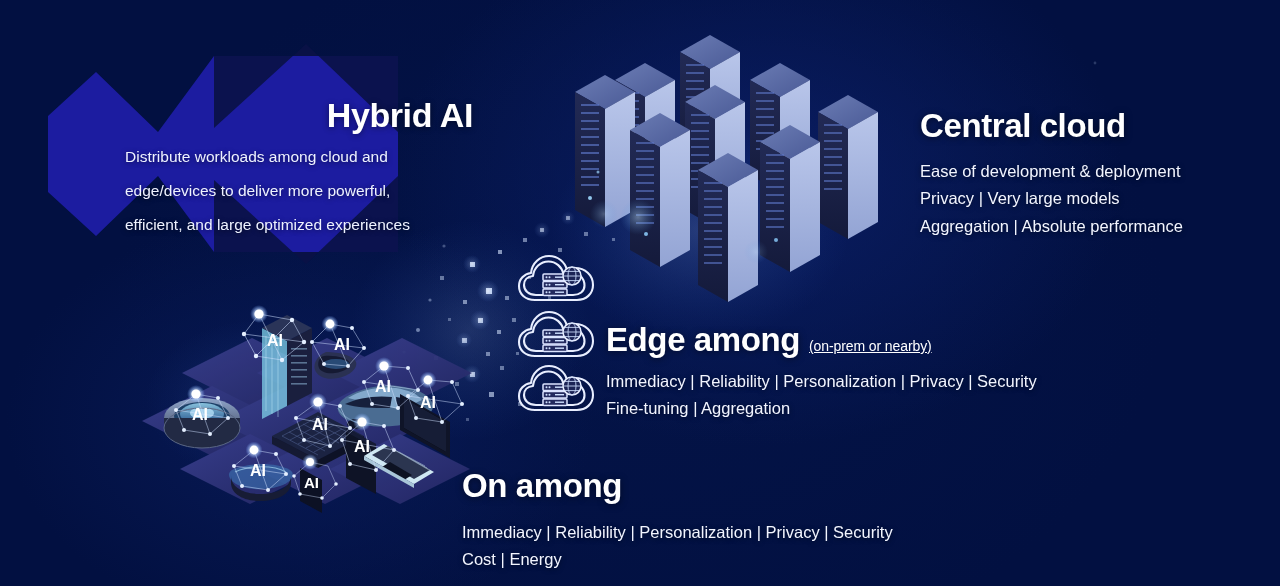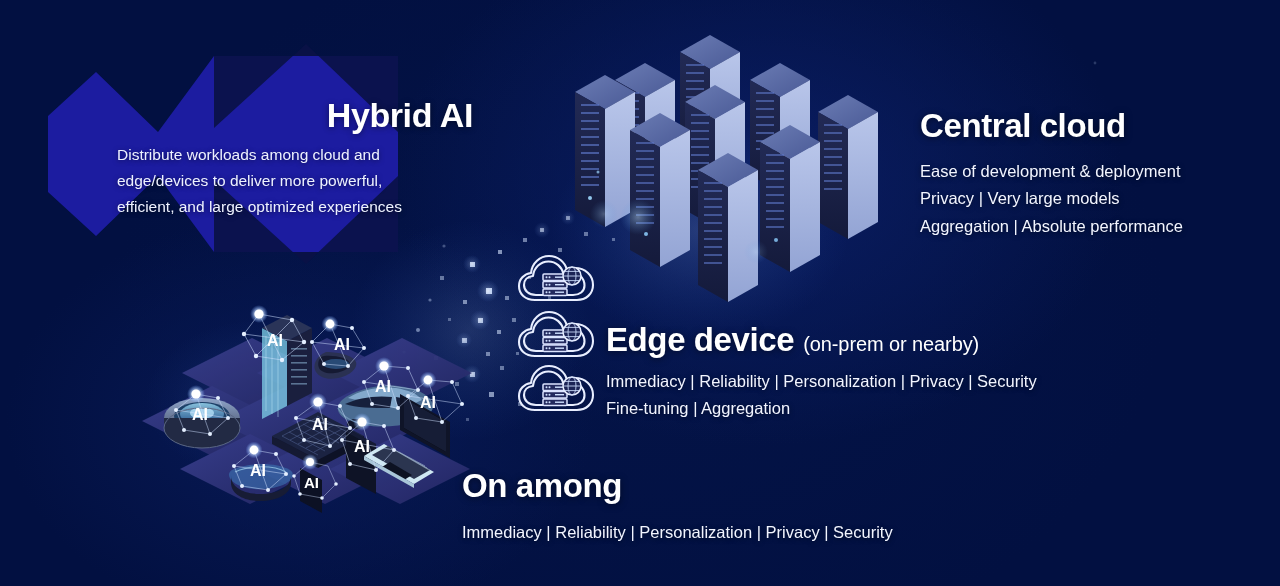--- a/index.html
+++ b/index.html
@@ -48,40 +48,41 @@
     letter-spacing: -0.4px;
     line-height: 1.05;
     margin: 0 0 10px 0;
     text-shadow: 0 1px 6px rgba(0,0,0,0.45);
     text-align: right;
   }
   .hybrid-desc {
     font-size: 15.5px;
     color: #eef2ff;
     line-height: 1.42;
-    margin: 4px;
+    margin: 12px;
     text-shadow: 0 1px 5px rgba(0,0,0,0.5);
   }
 
   
   .block { position: absolute; }
   .h-title {
     font-size: 33px;
     font-weight: 700;
     color: #ffffff;
     letter-spacing: -0.4px;
     margin: 0;
     line-height: 1.08;
     text-shadow: 0 1px 7px rgba(0,0,0,0.5);
   }
   .h-sub {
-    font-size: 20px;
+    font-size: 14px;
     font-weight: 400;
     color: #ffffff;
     letter-spacing: -0.1px;
+    text-decoration: underline;
   }
   .b-line {
     font-size: 16.5px;
     color: #f2f5ff;
     line-height: 1.68;
     white-space: nowrap;
     text-shadow: 0 1px 5px rgba(0,0,0,0.5);
   }
 
   #central-cloud-block { left: 920px; top: 100px; }
@@ -494,21 +495,21 @@
         <ellipse cx="57" cy="24" rx="4" ry="9"></ellipse>
         <path d="M48 24 H66"></path>
         <path d="M49.6 19.4 H64.4"></path>
         <path d="M49.6 28.6 H64.4"></path>
       </g>
     </svg>
   </div>
 
   <div class="block" id="edge-cloud-block">
     <div class="title-row">
-      <h2 class="h-title">Edge device</h2>
+      <h2 class="h-title">Edge among</h2>
       <span class="h-sub">(on-prem or nearby)</span>
     </div>
     <div class="b-line">Immediacy  |  Reliability  |  Personalization  |  Privacy  |  Security</div>
     <div class="b-line">Fine-tuning  |  Aggregation</div>
   </div>
 
   <div class="art" style="left:132px;top:298px;width:380px;height:220px;">
     <svg width="380" height="220" viewBox="0 0 380 220">
       <defs>
         <linearGradient id="tileG" x1="0" y1="0" x2="1" y2="1">
@@ -773,15 +774,16 @@
         <circle cx="296" cy="82" r="8.5" fill="url(#nodeGlow)"></circle>
         <circle cx="296" cy="82" r="4.4" fill="#ffffff"></circle>
         <text x="288" y="110" font-family="Liberation Sans, sans-serif" font-size="16" font-weight="700" fill="#ffffff">AI</text>
       </g>
     </svg>
   </div>
 
   <div class="block" id="on-device-block">
     <h2 class="h-title">On among</h2>
     <div class="b-line">Immediacy  |  Reliability  |  Personalization  |  Privacy  |  Security</div>
+    <div class="b-line">Cost  |  Energy</div>
   </div>
 
 </div>
 
 </body></html>

